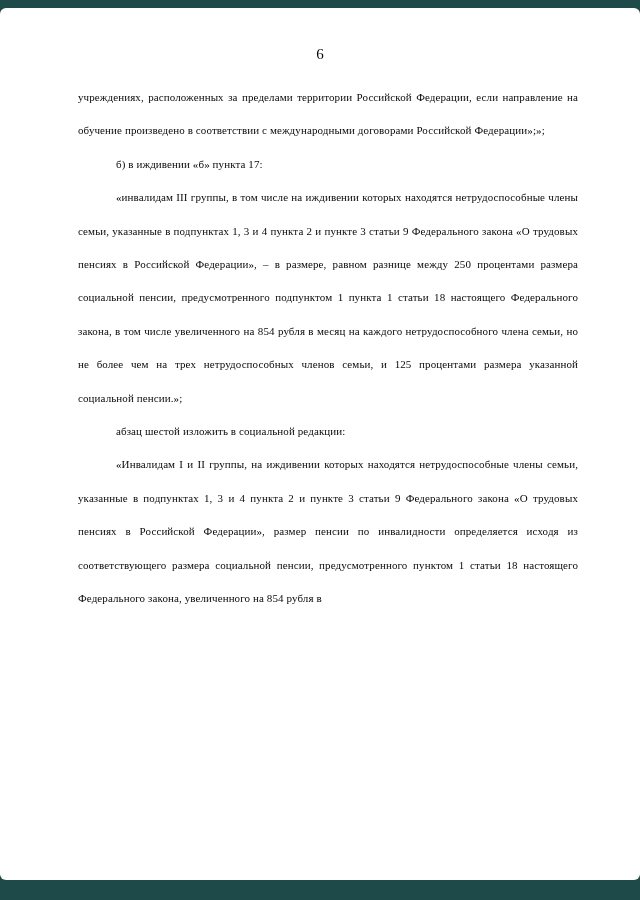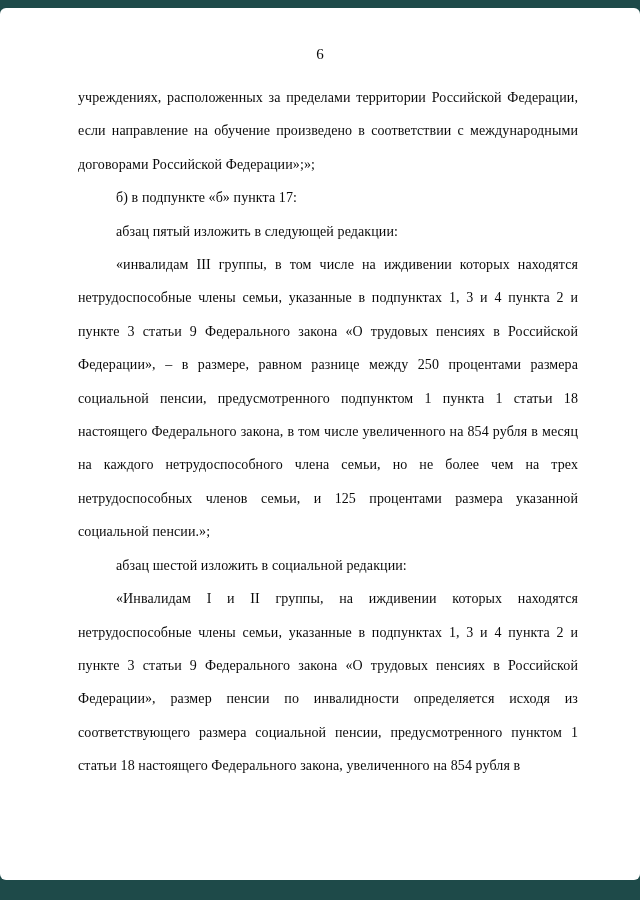--- a/index.html
+++ b/index.html
@@ -27,39 +27,38 @@
   }
   .page-number {
     text-align: center;
     font-size: 15px;
     margin: 0 0 18px 0;
     
     transform: translateX(-8px);
   }
   .para {
     margin: 0;
-    font-size: 14px;
+    font-size: 11px;
     line-height: 33.4px;
     text-align: justify;
     letter-spacing: 0.1px;
   }
   .para.indent {
     text-indent: 38px;
   }
 </style>
 </head>
 <body>
 
 <div class="page">
   <p class="page-number">6</p>
 
   <p class="para">учреждениях, расположенных за пределами территории Российской Федерации, если направление на обучение произведено в соответствии с международными договорами Российской Федерации»;»;</p>
 
-  <p class="para indent">б) в подпункте «б» пункта 17:</p>
+  <p class="para indent">б) в иждивении «б» пункта 17:</p>
 
-  <p class="para indent">абзац пятый изложить в следующей редакции:</p>
 
   <p class="para indent">«инвалидам III группы, в том числе на иждивении которых находятся нетрудоспособные члены семьи, указанные в подпунктах 1, 3 и 4 пункта 2 и пункте 3 статьи 9 Федерального закона «О трудовых пенсиях в Российской Федерации», – в размере, равном разнице между 250 процентами размера социальной пенсии, предусмотренного подпунктом 1 пункта 1 статьи 18 настоящего Федерального закона, в том числе увеличенного на 854 рубля в месяц на каждого нетрудоспособного члена семьи, но не более чем на трех нетрудоспособных членов семьи, и  125 процентами размера указанной социальной пенсии.»;</p>
 
   <p class="para indent">абзац шестой изложить в социальной редакции:</p>
 
   <p class="para indent">«Инвалидам I и II группы, на иждивении которых находятся нетрудоспособные члены семьи, указанные в подпунктах 1, 3 и 4 пункта 2 и пункте 3 статьи 9 Федерального закона «О трудовых пенсиях в Российской Федерации», размер пенсии по инвалидности определяется исходя из соответствующего размера социальной пенсии, предусмотренного пунктом 1 статьи 18 настоящего Федерального закона, увеличенного на 854 рубля в</p>
 </div>
 
 </body></html>

